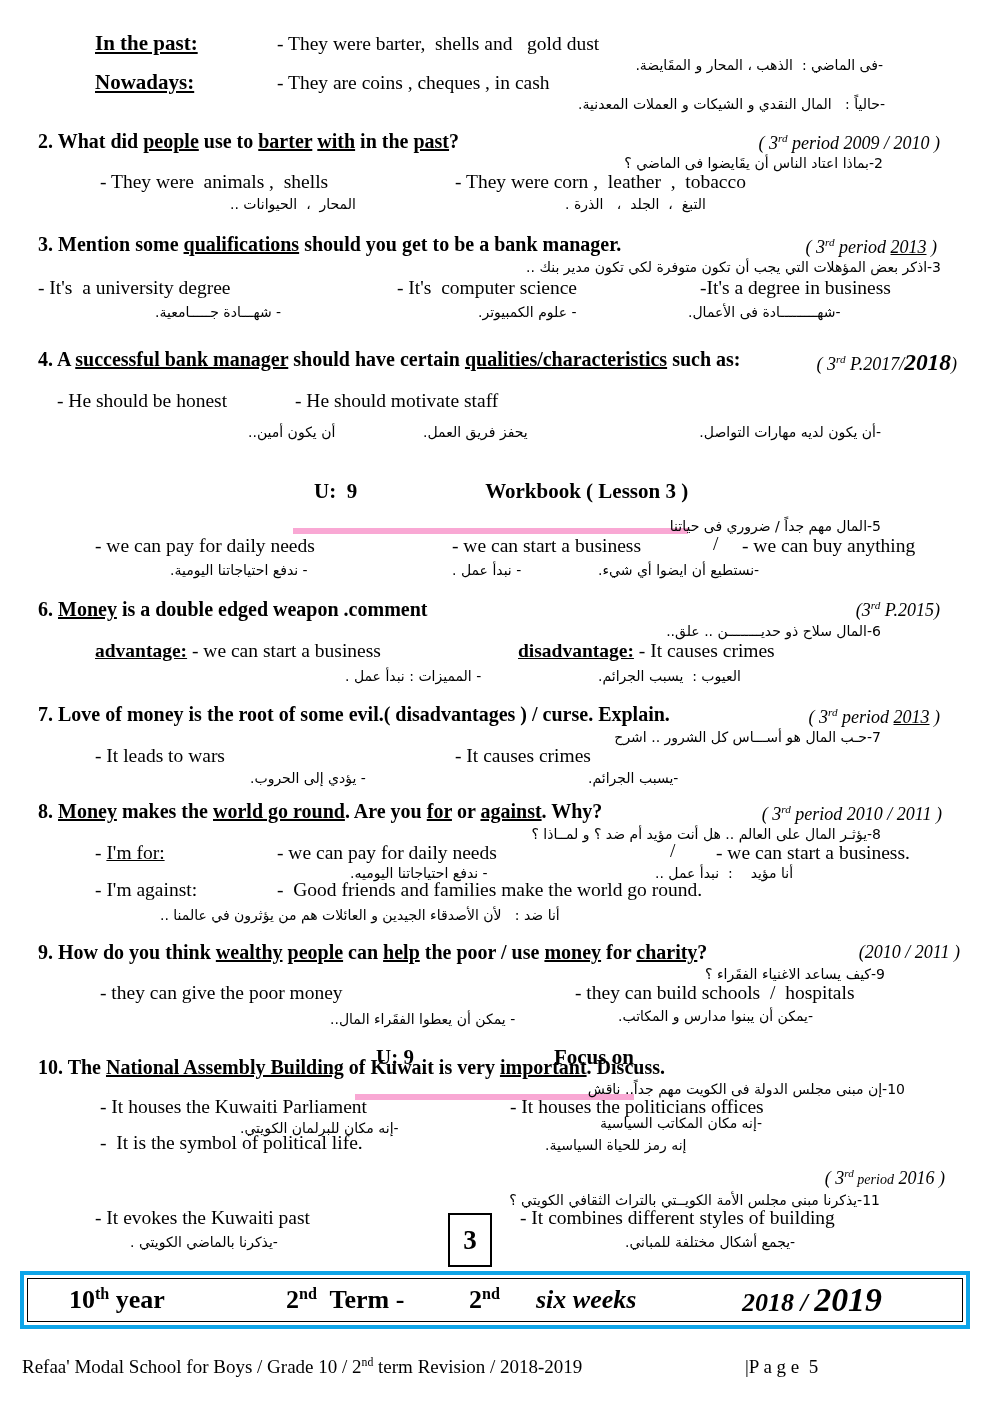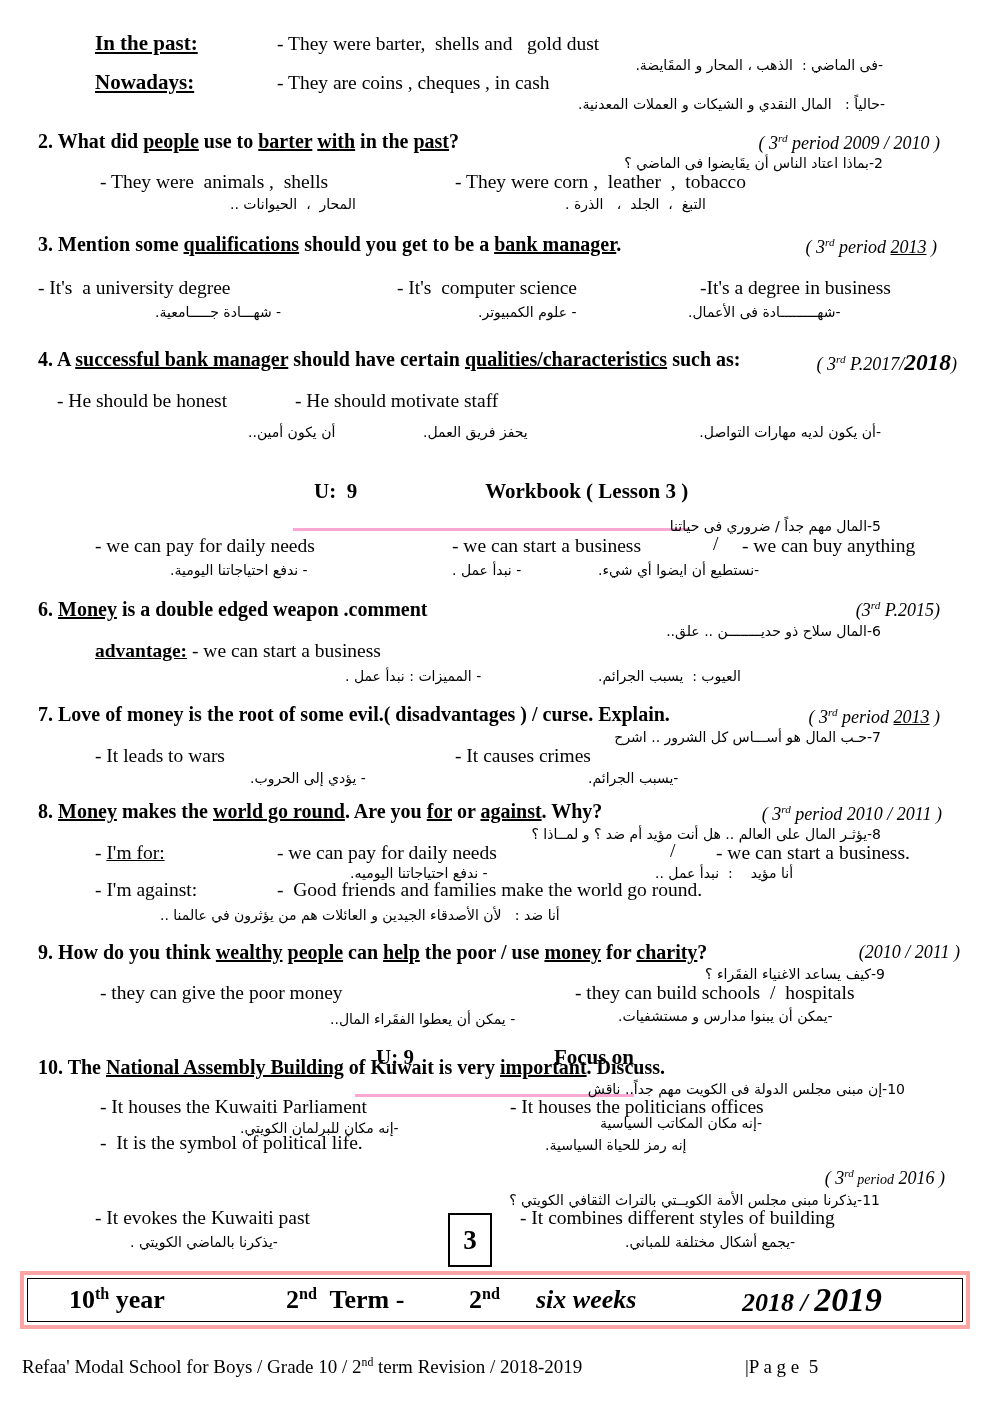--- a/index.html
+++ b/index.html
@@ -4,25 +4,25 @@
 <style>
   html,body{margin:0;padding:0;background:#ffffff;}
   #page{position:relative;width:993px;height:1403px;background:#ffffff;color:#000;
         font-family:"Liberation Serif",serif;overflow:hidden;}
   .abs{position:absolute;white-space:pre;line-height:1.15;}
   .qt{font-weight:bold;font-size:20px;}
   .en{font-size:19.5px;}
   .lbl{font-weight:bold;font-size:21px;text-decoration:underline;}
   .note{font-style:italic;font-size:18px;}
   .ar{direction:rtl;font-family:"DejaVu Sans",sans-serif;font-size:14px;}
-  .hd{font-weight:bold;font-size:21px;border-bottom:3px solid #f9a8d4;padding-bottom:1px;}
+  .hd{font-weight:bold;font-size:21px;border-bottom:6px solid #f9a8d4;padding-bottom:1px;}
   .gap{display:inline-block;}
   .box3{position:absolute;border:2px solid #000;width:40px;height:50px;text-align:center;
         font-weight:bold;font-size:27px;line-height:50px;background:#fff;}
-  .banner{position:absolute;border:4px solid #fca5a5;box-shadow:inset 0 0 0 3px #fff,inset 0 0 0 4px #000;}
+  .banner{position:absolute;border:4px solid #0ea5e9;box-shadow:inset 0 0 0 3px #fff,inset 0 0 0 4px #000;}
   .bitem{position:absolute;top:50%;transform:translateY(-50%);font-weight:bold;font-size:26px;white-space:pre;}
   .it{font-style:italic;}
   .footer{font-size:19px;}
 </style>
 </head>
 <body>
 
 <div id="page">
 
   <div class="abs lbl" style="left:95px;top:31px">In the past:</div>
@@ -33,22 +33,23 @@
   <div class="abs ar" style="right:108px;top:96px">-حالياً :   المال النقدي و الشيكات و العملات المعدنية.</div>
 
   <div class="abs qt" style="left:38px;top:130px"><span>2. What did </span><span style="text-decoration: underline;">people</span><span> use to </span><span style="text-decoration: underline;">barter</span><span> </span><span style="text-decoration: underline;">with</span><span> in the </span><span style="text-decoration: underline;">past</span><span>?</span></div>
   <div class="abs note" style="right:53px;top:132px"><span>( 3</span><span style="vertical-align: super; font-size: 0.62em;">rd</span><span> period 2009 / 2010 )</span></div>
   <div class="abs ar" style="right:110px;top:155px">2-بماذا اعتاد الناس أن يقَايضوا فى الماضي ؟</div>
   <div class="abs en" style="left:100px;top:171px">- They were  animals ,  shells</div>
   <div class="abs en" style="left:455px;top:171px">- They were corn ,  leather  ,  tobacco</div>
   <div class="abs ar" style="left:230px;top:196px">المحار  ،  الحيوانات ..</div>
   <div class="abs ar" style="left:565px;top:196px">التبغ  ،  الجلد  ،   الذرة .</div>
 
-  <div class="abs qt" style="left:38px;top:233px"><span>3. Mention some </span><span style="text-decoration: underline;">qualifications</span><span> should you get to be a </span><span style="text-decoration: underline;">bank manager</span><span>.</span></div>
+  <div class="abs qt" style="left:38px;top:233px"><span>3. Mention some </span><span style="text-decoration: underline;">qualifications</span><span> should you get to be a </span><span style="">bank manager</span><span>.</span></div>
   <div class="abs note" style="right:56px;top:236px"><span>( 3</span><span style="vertical-align: super; font-size: 0.62em;">rd</span><span> period </span><span style="text-decoration: underline;">2013</span><span> )</span></div>
+  <div class="abs ar" style="right:52px;top:259px">3-اذكر بعض المؤهلات التي يجب أن تكون متوفرة لكي تكون مدير بنك ..</div>
   <div class="abs en" style="left:38px;top:277px">- It's  a university degree</div>
   <div class="abs en" style="left:397px;top:277px">- It's  computer science</div>
   <div class="abs en" style="left:700px;top:277px">-It's a degree in business</div>
   <div class="abs ar" style="left:155px;top:304px">- شهـــادة جـــــامعية.</div>
   <div class="abs ar" style="left:478px;top:304px">- علوم الكمبيوتر.</div>
   <div class="abs ar" style="left:688px;top:304px">-شهـــــــــادة فى الأعمال.</div>
 
   <div class="abs qt" style="left:38px;top:348px"><span>4. A </span><span style="text-decoration: underline;">successful bank manager</span><span> should have certain </span><span style="text-decoration: underline;">qualities/characteristics</span><span> such as:</span></div>
   <div class="abs note" style="right:36px;top:349px"><span>( </span><span>3</span><span style="vertical-align: super; font-size: 0.62em;">rd</span><span> P.2017/</span><span style="font-weight: bold; font-size: 1.3em;">2018</span><span>)</span></div>
   <div class="abs en" style="left:57px;top:390px">- He should be honest</div>
@@ -67,20 +68,21 @@
   <div class="abs en" style="left:713px;top:533px">/</div>
   <div class="abs en" style="left:742px;top:535px">- we can buy anything</div>
   <div class="abs ar" style="left:170px;top:562px">- ندفع احتياجاتنا اليومية.</div>
   <div class="abs ar" style="left:452px;top:562px">- نبدأ عمل .</div>
   <div class="abs ar" style="left:598px;top:562px">-نستطيع أن ايضوا أي شيء.</div>
 
   <div class="abs qt" style="left:38px;top:598px"><span>6. </span><span style="text-decoration: underline;">Money</span><span> is a double edged weapon .comment</span></div>
   <div class="abs note" style="right:53px;top:599px"><span>(3</span><span style="vertical-align: super; font-size: 0.62em;">rd</span><span> P.2015)</span></div>
   <div class="abs ar" style="right:112px;top:623px">6-المال سلاح ذو حديــــــــن .. علق..</div>
   <div class="abs en" style="left:95px;top:640px"><span style="text-decoration: underline; font-weight: bold;">advantage:</span><span> - we can start a business</span></div>
+  <div class="abs en" style="left:518px;top:640px"><span style="text-decoration: underline; font-weight: bold;">disadvantage:</span><span> - It causes crimes</span></div>
   <div class="abs ar" style="left:345px;top:668px">- المميزات : نبدأ عمل .</div>
   <div class="abs ar" style="left:598px;top:668px">العيوب :  يسبب الجرائم.</div>
 
   <div class="abs qt" style="left:38px;top:703px"><span>7. Love of money is the root of some evil.( disadvantages ) / curse. Explain.</span></div>
   <div class="abs note" style="right:53px;top:706px"><span>( 3</span><span style="vertical-align: super; font-size: 0.62em;">rd</span><span> period </span><span style="text-decoration: underline;">2013</span><span> )</span></div>
   <div class="abs ar" style="right:112px;top:729px">7-حـب المال هو أســـاس كل الشرور .. اشرح</div>
   <div class="abs en" style="left:95px;top:745px">- It leads to wars</div>
   <div class="abs en" style="left:455px;top:745px">- It causes crimes</div>
   <div class="abs ar" style="left:250px;top:770px">- يؤدي إلى الحروب.</div>
   <div class="abs ar" style="left:588px;top:770px">-يسبب الجرائم.</div>
@@ -97,21 +99,21 @@
   <div class="abs en" style="left:95px;top:879px"><span>- </span><span style="">I'm against:</span></div>
   <div class="abs en" style="left:277px;top:879px">-  Good friends and families make the world go round.</div>
   <div class="abs ar" style="left:160px;top:907px">أنا ضد :   لأن الأصدقاء الجيدين و العائلات هم من يؤثرون في عالمنا ..</div>
 
   <div class="abs qt" style="left:38px;top:941px"><span>9. How do you think </span><span style="text-decoration: underline;">wealthy</span><span> </span><span style="text-decoration: underline;">people</span><span> can </span><span style="text-decoration: underline;">help</span><span> the poor / use </span><span style="text-decoration: underline;">money</span><span> for </span><span style="text-decoration: underline;">charity</span><span>?</span></div>
   <div class="abs note" style="right:33px;top:942px"><span>(2010 / 2011 )</span></div>
   <div class="abs ar" style="right:108px;top:966px">9-كيف يساعد الاغنياء الفقَراء ؟</div>
   <div class="abs en" style="left:100px;top:982px">- they can give the poor money</div>
   <div class="abs en" style="left:575px;top:982px">- they can build schools  /  hospitals</div>
   <div class="abs ar" style="left:330px;top:1011px">- يمكن أن يعطوا الفقَراء المال..</div>
-  <div class="abs ar" style="left:618px;top:1008px">-يمكن أن يبنوا مدارس و مستشفيات.</div>
+  <div class="abs ar" style="left:618px;top:1008px">-يمكن أن يبنوا مدارس و المكاتب.</div>
 
   <div class="abs hd" style="left:355px;top:1021px">
     <span>U: 9</span><span class="gap" style="width:140px"></span><span>Focus on</span>
   </div>
 
   <div class="abs qt" style="left:38px;top:1056px"><span>10. The </span><span style="text-decoration: underline;">National Assembly Building</span><span> of Kuwait is very </span><span style="text-decoration: underline;">important</span><span>. Discuss.</span></div>
   <div class="abs ar" style="right:88px;top:1081px">10-إن مبنى مجلس الدولة فى الكويت مهم جداً.. ناقش</div>
   <div class="abs en" style="left:510px;top:1096px">- It houses the politicians offices</div>
   <div class="abs en" style="left:100px;top:1096px">- It houses the Kuwaiti Parliament</div>
   <div class="abs ar" style="left:240px;top:1120px">-إنه مكان للبرلمان الكويتي.</div>

